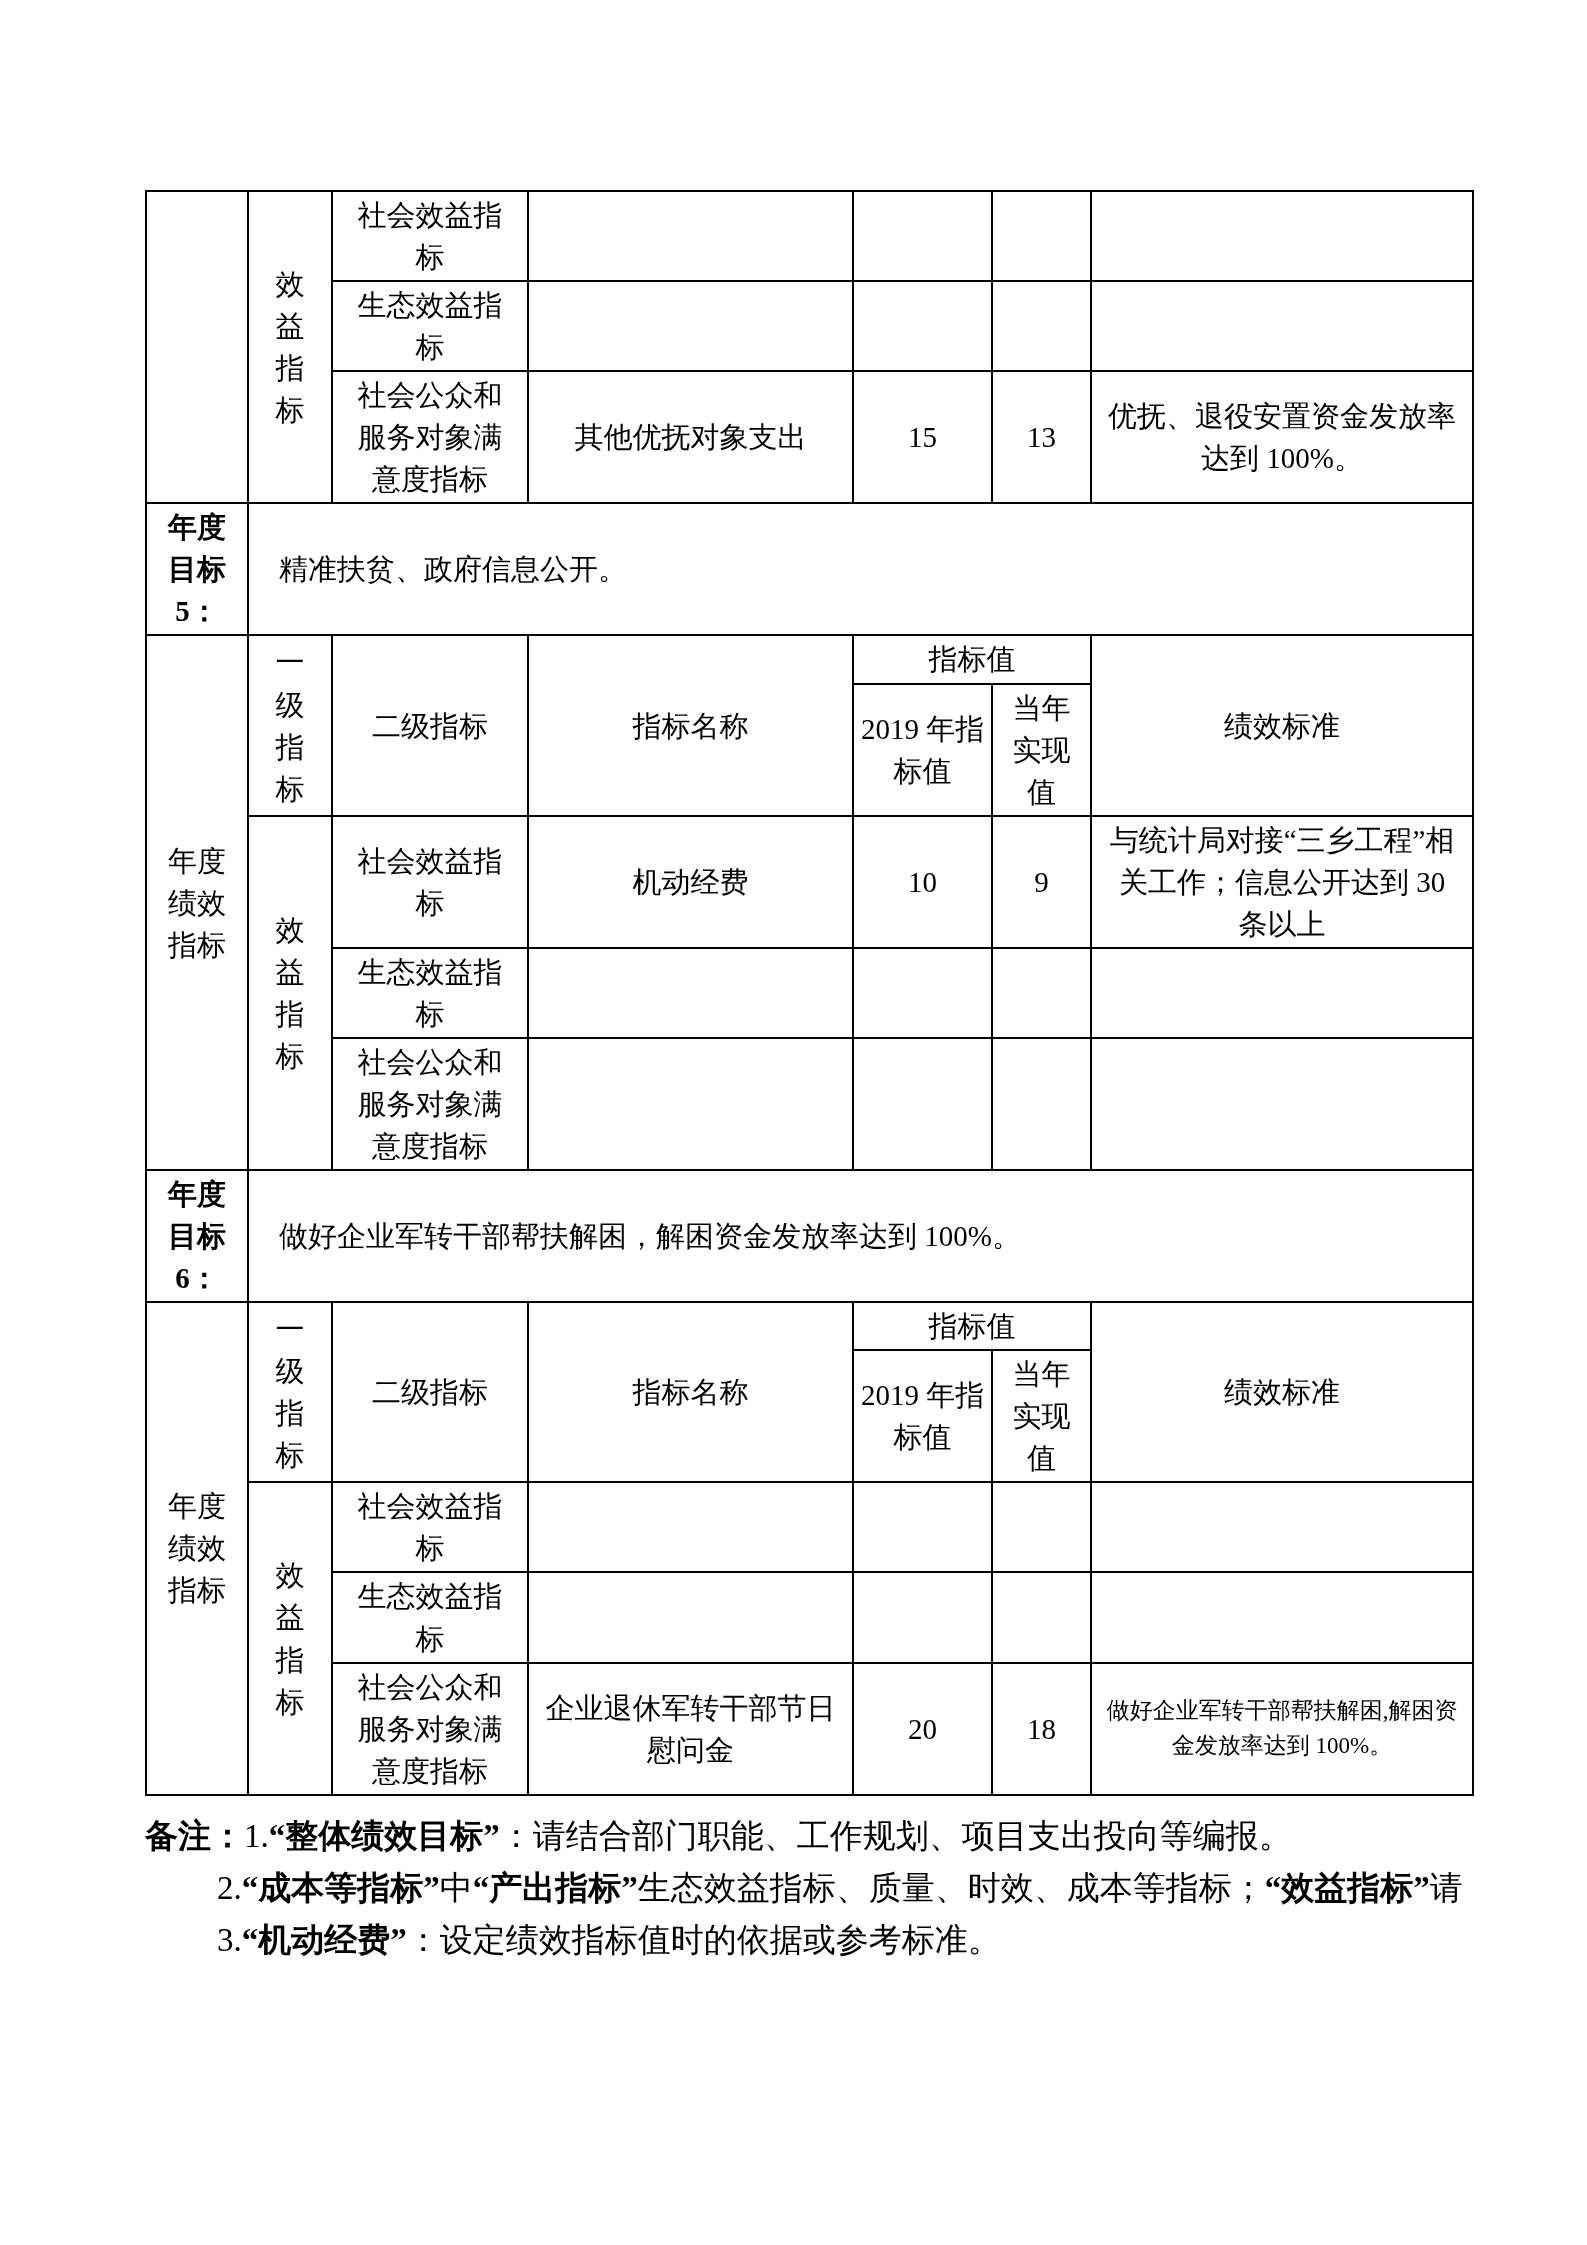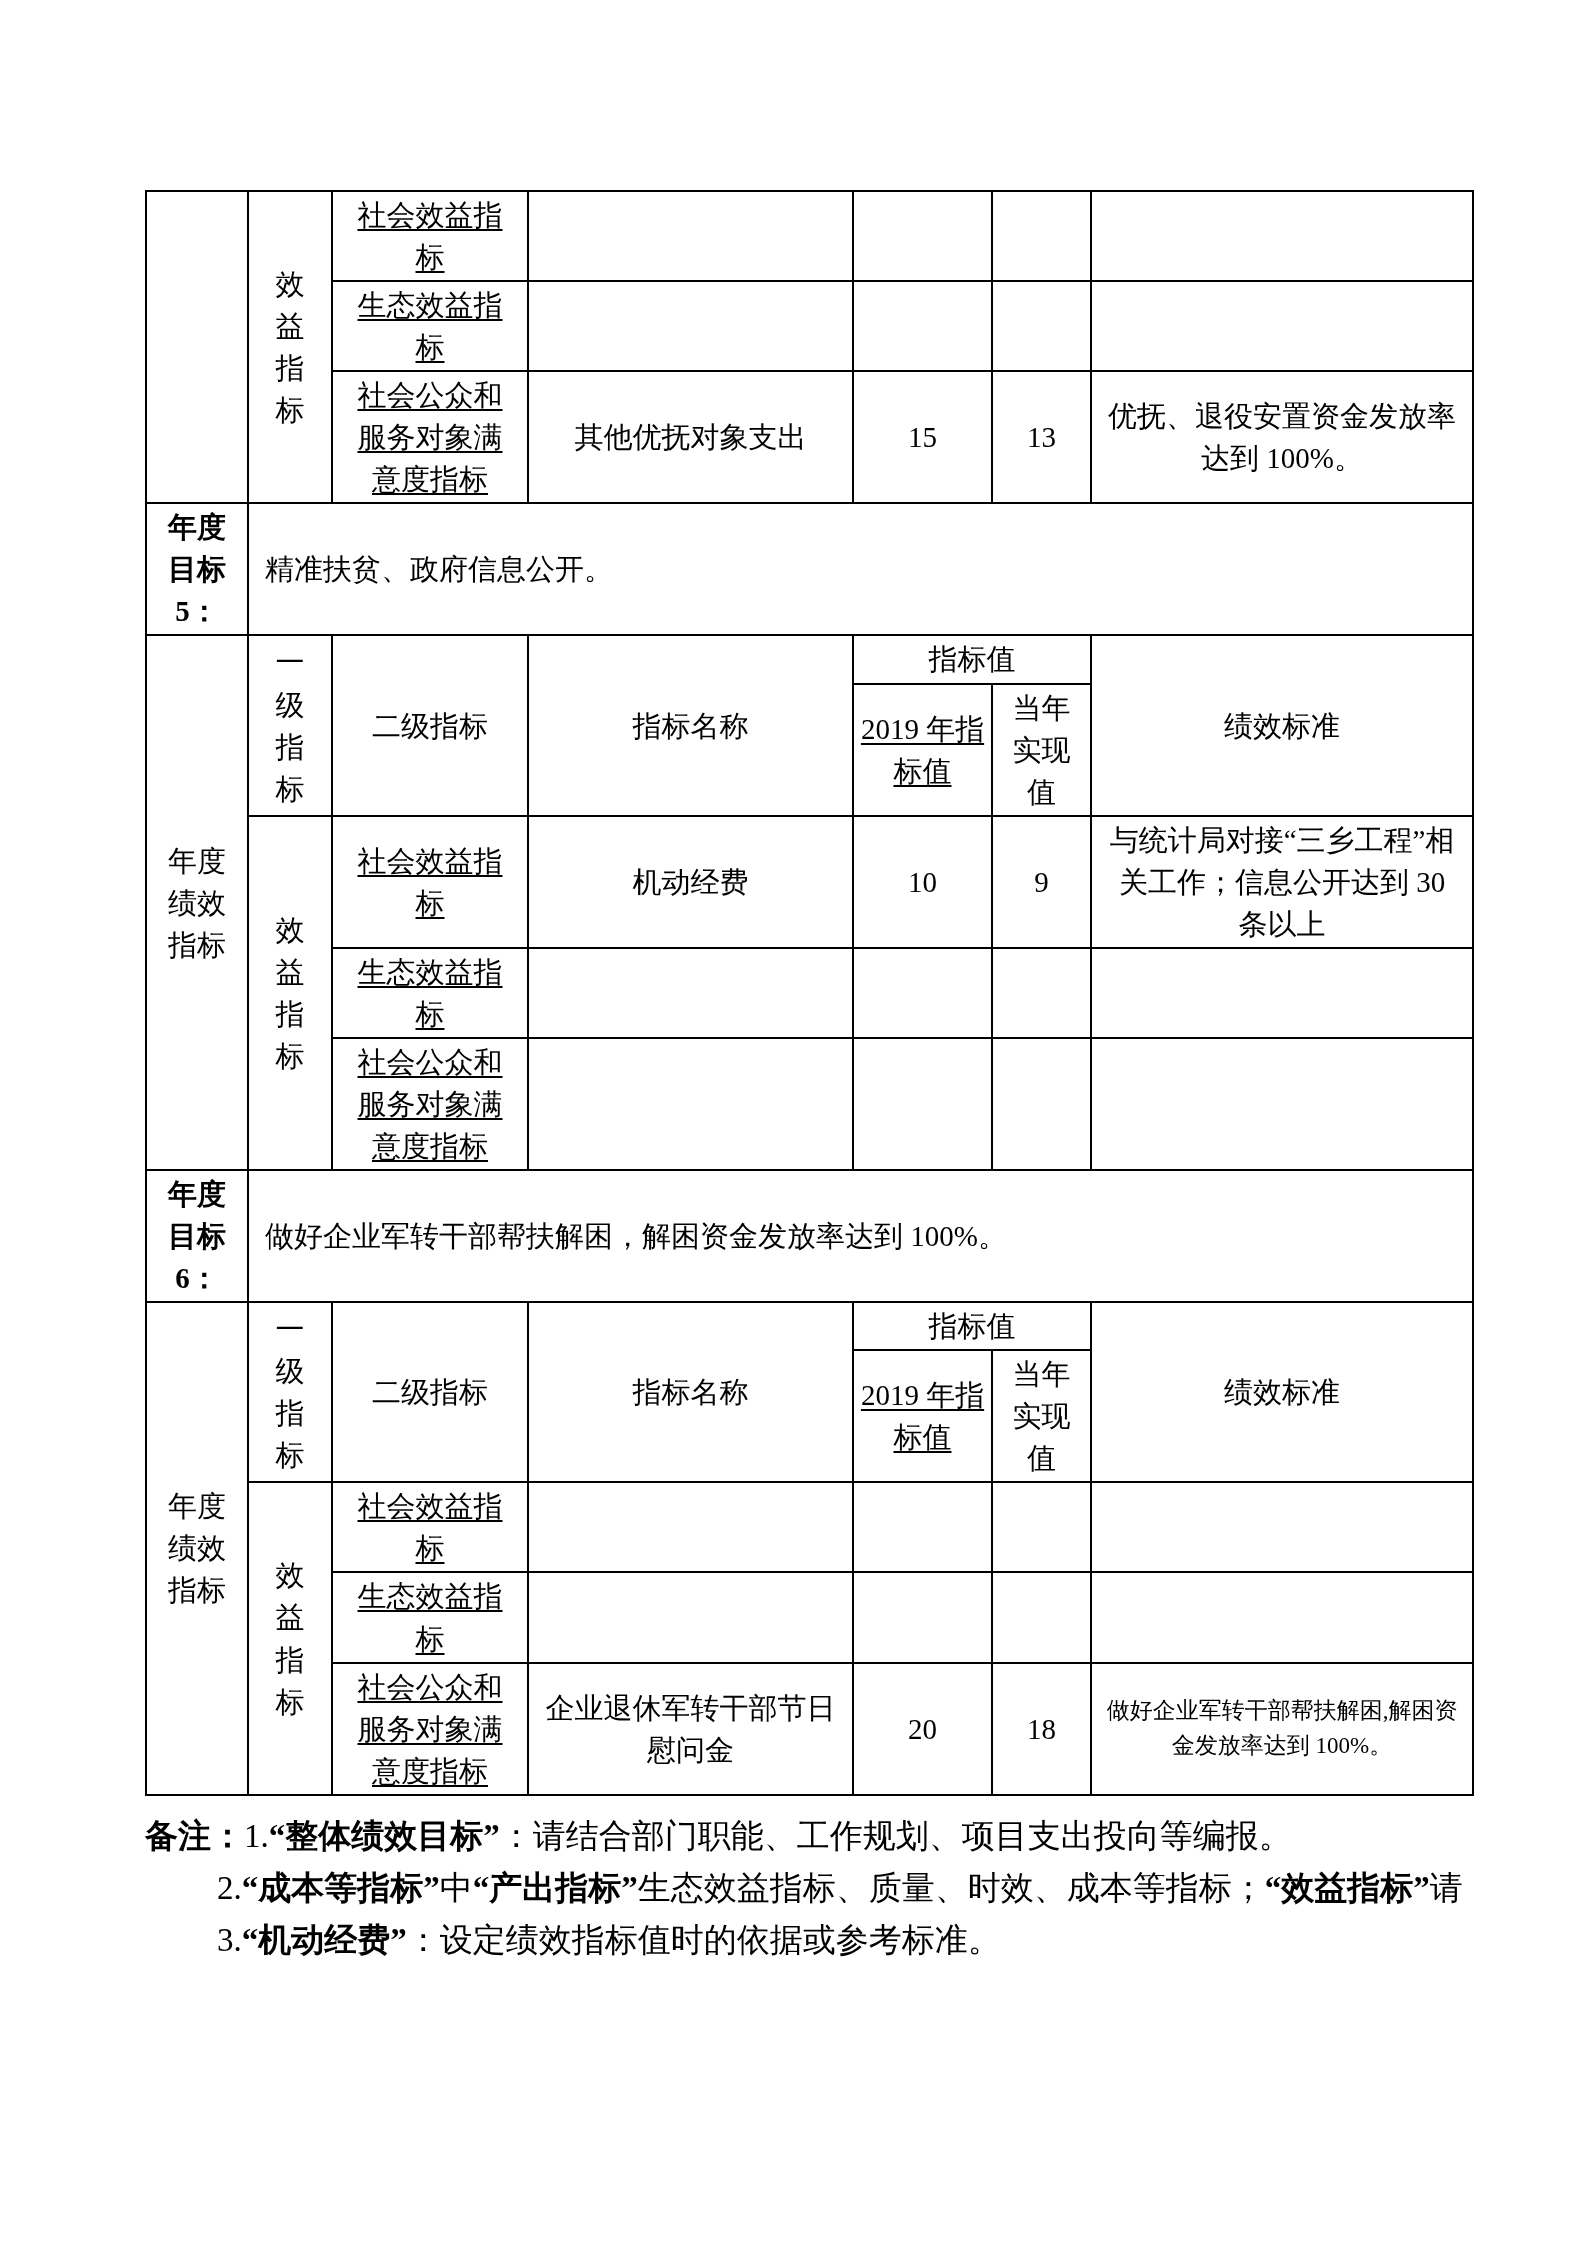--- a/index.html
+++ b/index.html
@@ -23,24 +23,24 @@
     text-align:center;
     vertical-align:middle;
     font-size:29px;
     line-height:1.45;
     padding:2px 12px;
     box-sizing:border-box;
     overflow:hidden;
     word-break:normal;
   }
   td.tight{padding:2px 6px;}
-  .ul{text-decoration:underline;text-underline-offset:4px;}
+  .ul{text-underline-offset:4px;}
   .vtext{white-space:pre-line;}
   .goal-label{font-weight:bold;white-space:pre-line;}
-  .goal-text{text-align:left;padding-left:16px;}
+  .goal-text{text-align:left;padding-left:30px;}
   .small{font-size:23px;line-height:1.5;padding:2px 10px;}
   .r48{height:48px;} .r84{height:84px;} .r124{height:124px;}
   .r128{height:128px;} .r132{height:132px;}
   .notes{
     margin:14px 0 0 145px;
     width:1330px;
     font-size:33px;
     line-height:1.58;
   }
   .note-line{white-space:nowrap;}

